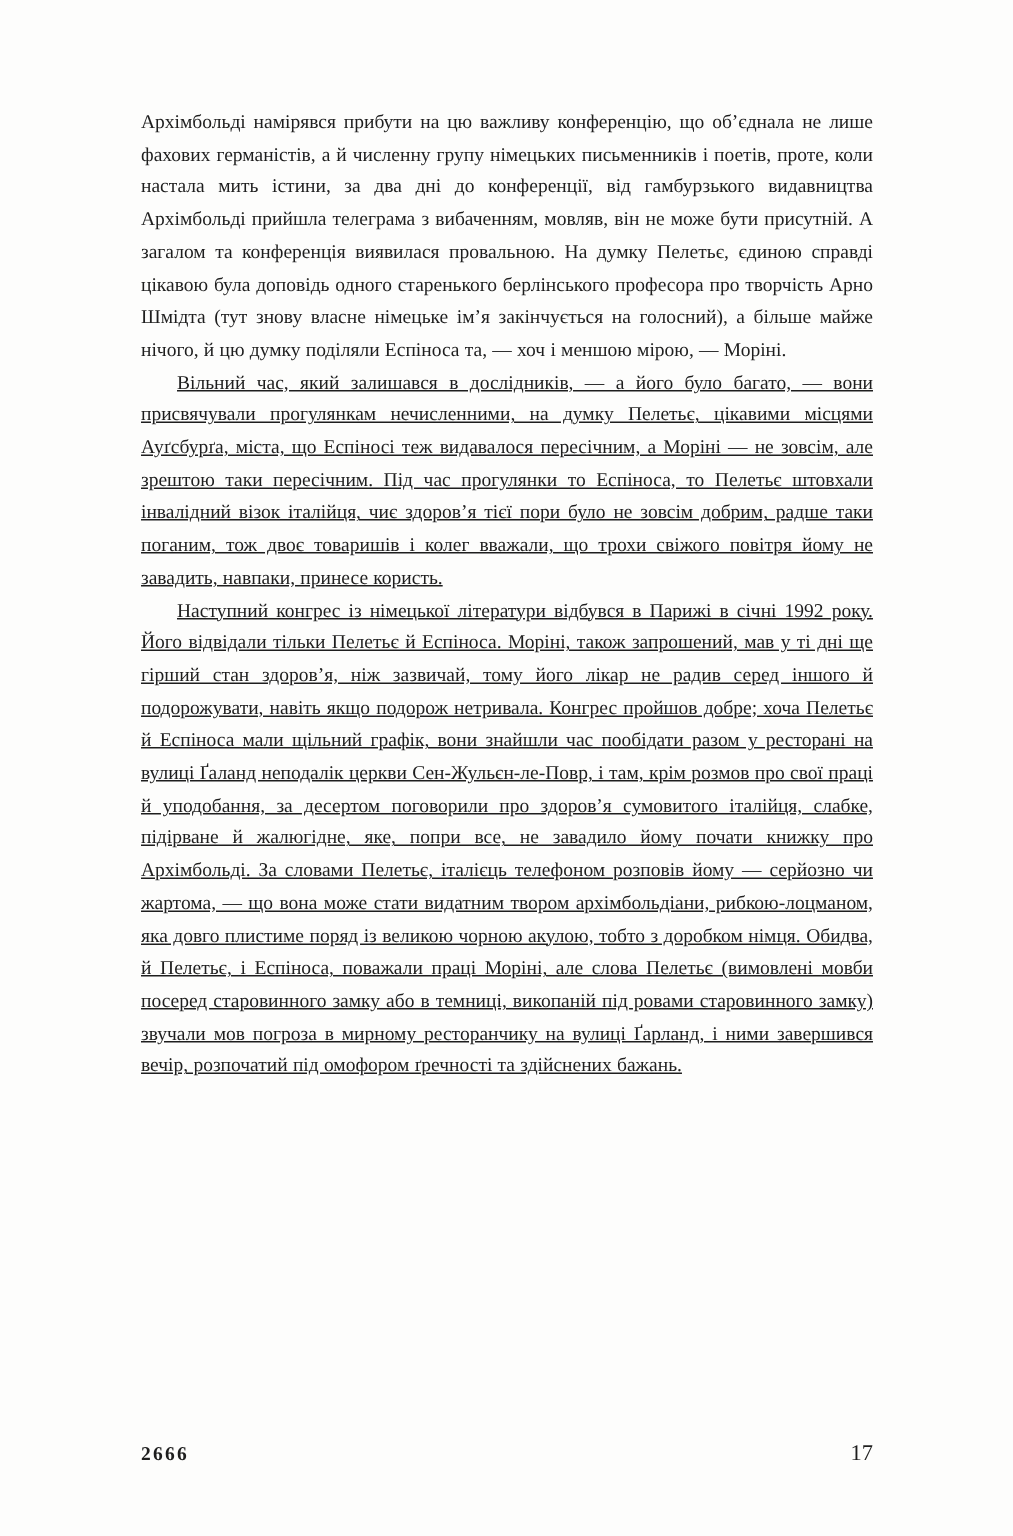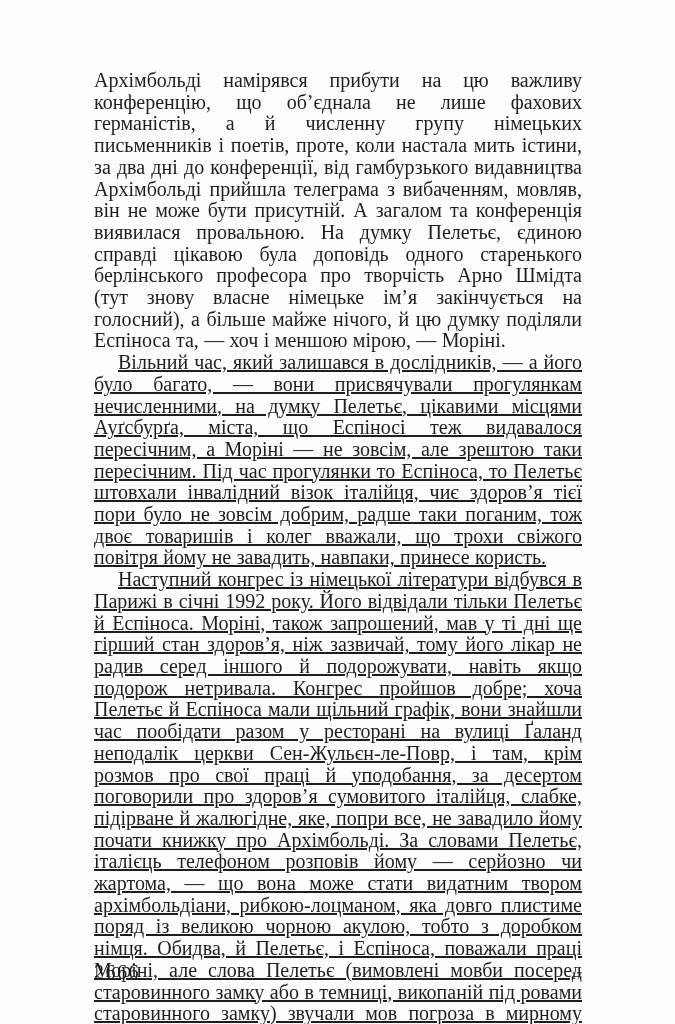--- a/index.html
+++ b/index.html
@@ -16,47 +16,47 @@
     overflow: hidden;
   }
   .text-block {
     position: absolute;
     left: 94px;
     top: 70px;
     width: 488px;
   }
   .text-block p {
     margin: 0;
-    font-size: 20px;
+    font-size: 13px;
     line-height: 21.7px;
     text-align: justify;
     hyphens: auto;
     -webkit-hyphens: auto;
     word-spacing: 0.02em;
   }
   .text-block p.indent {
     text-indent: 24px;
     text-decoration: underline;
   }
   .page-footer {
     position: absolute;
     left: 94px;
     top: 961px;
     width: 488px;
     display: flex;
     justify-content: space-between;
     align-items: baseline;
   }
   .running-title {
-    font-weight: normal;
-    font-size: 20px;
+    font-weight: bold;
+    font-size: 13px;
     letter-spacing: 1.5px;
   }
   .page-number {
-    font-size: 11px;
+    font-size: 15px;
     font-weight: normal;
   }
 </style>
 </head>
 <body>
 
 <main class="text-block">
   <p class="no-indent">Архімбольді намірявся прибути на цю важливу конференцію, що об’єднала не лише фахових германістів, а й численну групу німецьких письменників і поетів, проте, коли настала мить істини, за два дні до конференції, від гамбурзького видавництва Архімбольді прийшла телеграма з вибаченням, мовляв, він не може бути присутній. А загалом та конференція виявилася провальною. На думку Пелетьє, єдиною справді цікавою була доповідь одного старенького берлінського професора про творчість Арно Шмідта (тут знову власне німецьке ім’я закінчується на голосний), а більше майже нічого, й цю думку поділяли Еспіноса та, — хоч і меншою мірою, — Моріні.</p>
   <p class="indent">Вільний час, який залишався в дослідників, — а його було багато, — вони присвячували прогулянкам нечисленними, на думку Пелетьє, цікавими місцями Ауґсбурґа, міста, що Еспіносі теж видавалося пересічним, а Моріні — не зовсім, але зрештою таки пересічним. Під час прогулянки то Еспіноса, то Пелетьє штовхали інвалідний візок італійця, чиє здоров’я тієї пори було не зовсім добрим, радше таки поганим, тож двоє товаришів і колег вважали, що трохи свіжого повітря йому не завадить, навпаки, принесе користь.</p>
   <p class="indent">Наступний конгрес із німецької літератури відбувся в Парижі в січні 1992 року. Його відвідали тільки Пелетьє й Еспіноса. Моріні, також запрошений, мав у ті дні ще гірший стан здоров’я, ніж зазвичай, тому його лікар не радив серед іншого й подорожувати, навіть якщо подорож нетривала. Конгрес пройшов добре; хоча Пелетьє й Еспіноса мали щільний графік, вони знайшли час пообідати разом у ресторані на вулиці Ґаланд неподалік церкви Сен-Жульєн-ле-Повр, і там, крім розмов про свої праці й уподобання, за десертом поговорили про здоров’я сумовитого італійця, слабке, підірване й жалюгідне, яке, попри все, не завадило йому почати книжку про Архімбольді. За словами Пелетьє, італієць телефоном розповів йому — серйозно чи жартома, — що вона може стати видатним твором архімбольдіани, рибкою-лоцманом, яка довго плистиме поряд із великою чорною акулою, тобто з доробком німця. Обидва, й Пелетьє, і Еспіноса, поважали праці Моріні, але слова Пелетьє (вимовлені мовби посеред старовинного замку або в темниці, викопаній під ровами старовинного замку) звучали мов погроза в мирному ресторанчику на вулиці Ґарланд, і ними завершився вечір, розпочатий під омофором ґречності та здійснених бажань.</p>

